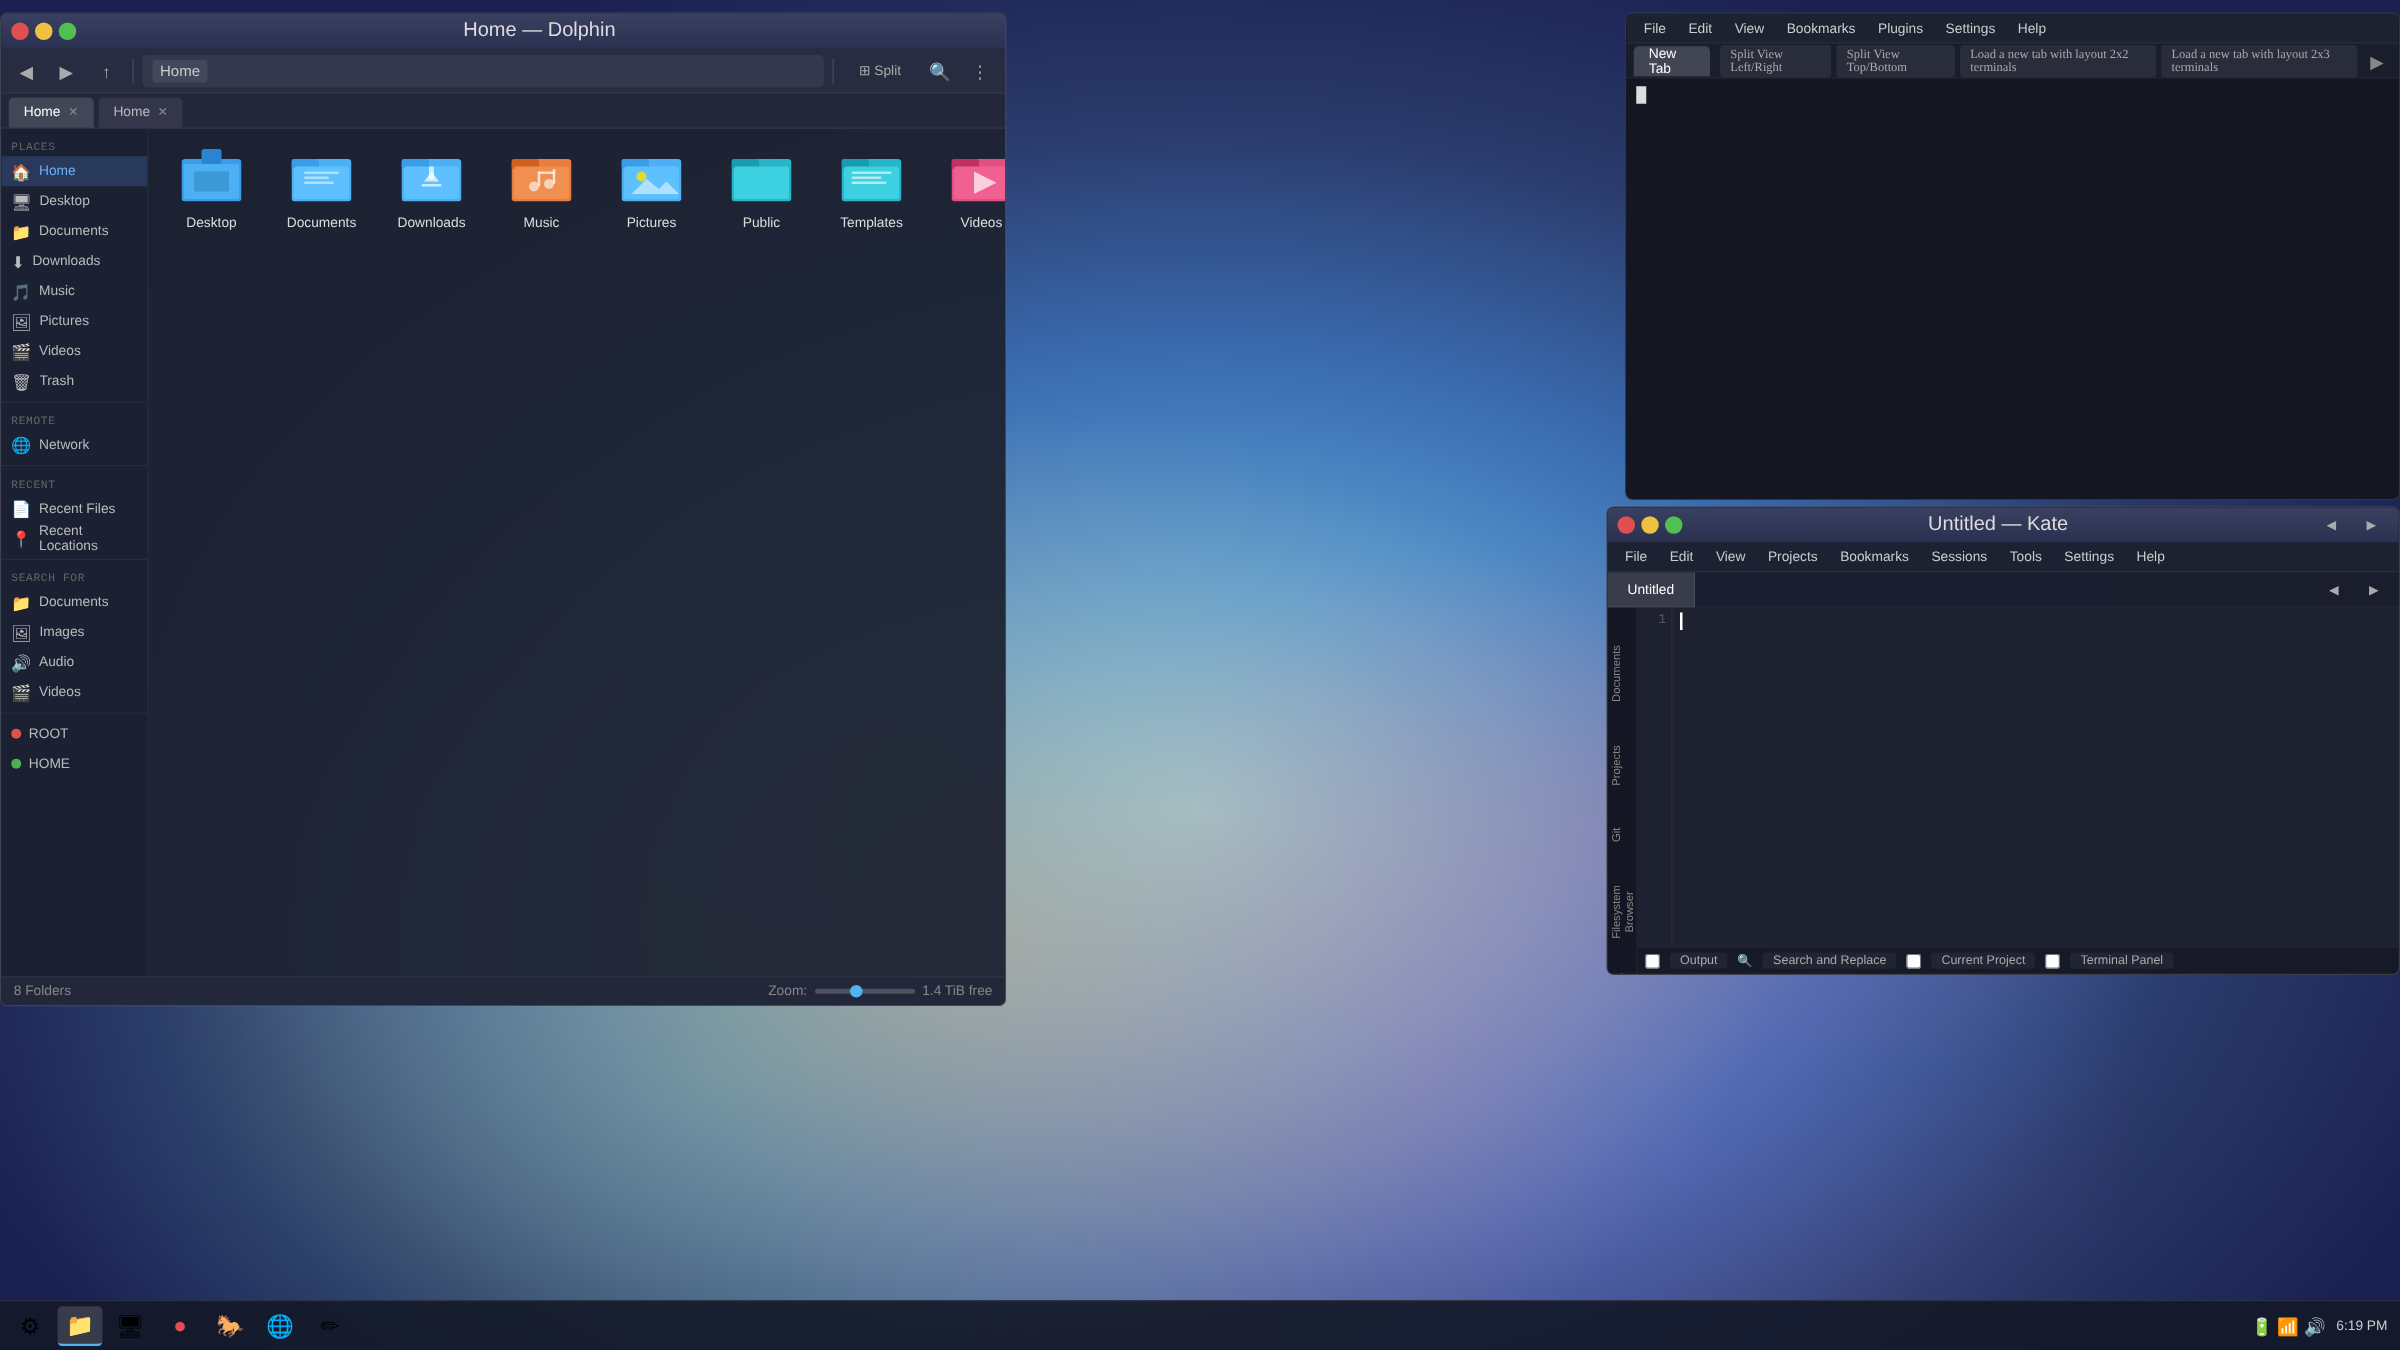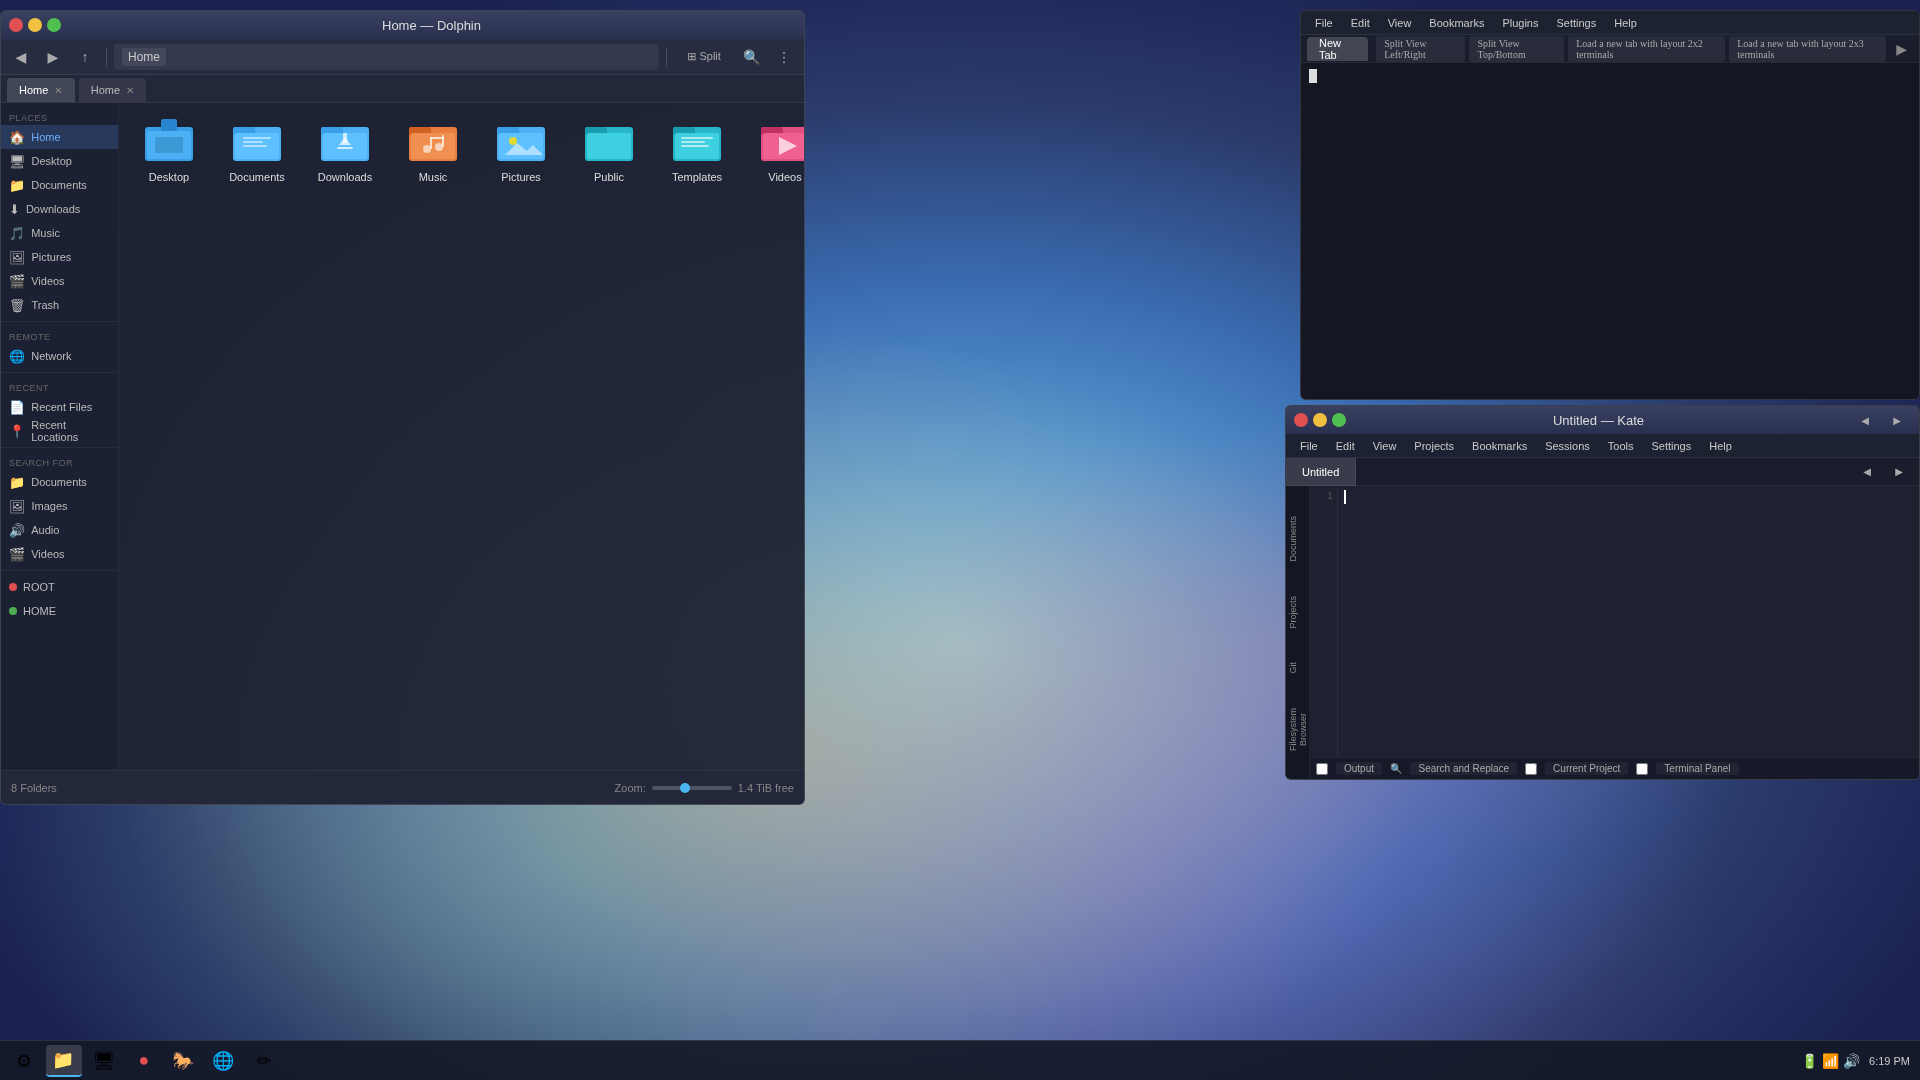--- a/index.html
+++ b/index.html
@@ -107,21 +107,21 @@
       border: none;
       cursor: pointer;
     }
     .ctrl-min { background: #f0c040; }
     .ctrl-max { background: #50c050; }
     .ctrl-close { background: #e05050; }
     .titlebar-title {
       flex: 1;
       text-align: center;
       color: #ddd;
-      font-size: 13px;
+      font-size: 16px;
     }
     .window-toolbar {
       height: 36px;
       background: rgba(40,45,65,0.98);
       display: flex;
       align-items: center;
       padding: 0 6px;
       gap: 4px;
       border-bottom: 1px solid rgba(255,255,255,0.08);
       flex-shrink: 0;
@@ -204,20 +204,21 @@
       flex-shrink: 0;
       padding: 4px 0;
       border-right: 1px solid rgba(255,255,255,0.06);
     }
     .sidebar-section-label {
       font-size: 9px;
       color: #666;
       padding: 6px 8px 2px;
       text-transform: uppercase;
       letter-spacing: 0.5px;
+      font-family: Liberation Mono, monospace;
     }
     .sidebar-item {
       height: 24px;
       display: flex;
       align-items: center;
       padding: 0 8px;
       gap: 6px;
       cursor: pointer;
       color: #bbb;
       font-size: 11px;
@@ -247,21 +248,21 @@
     .folder-icon {
       font-size: 40px;
       line-height: 1;
     }
     .folder-name {
       font-size: 11px;
       color: #ddd;
       text-align: center;
     }
     .dolphin-statusbar {
-      height: 34px;
+      height: 23px;
       background: rgba(35,40,58,0.98);
       border-top: 1px solid rgba(255,255,255,0.06);
       display: flex;
       align-items: center;
       padding: 0 10px;
       color: #888;
       font-size: 11px;
       flex-shrink: 0;
       justify-content: space-between;
     }

